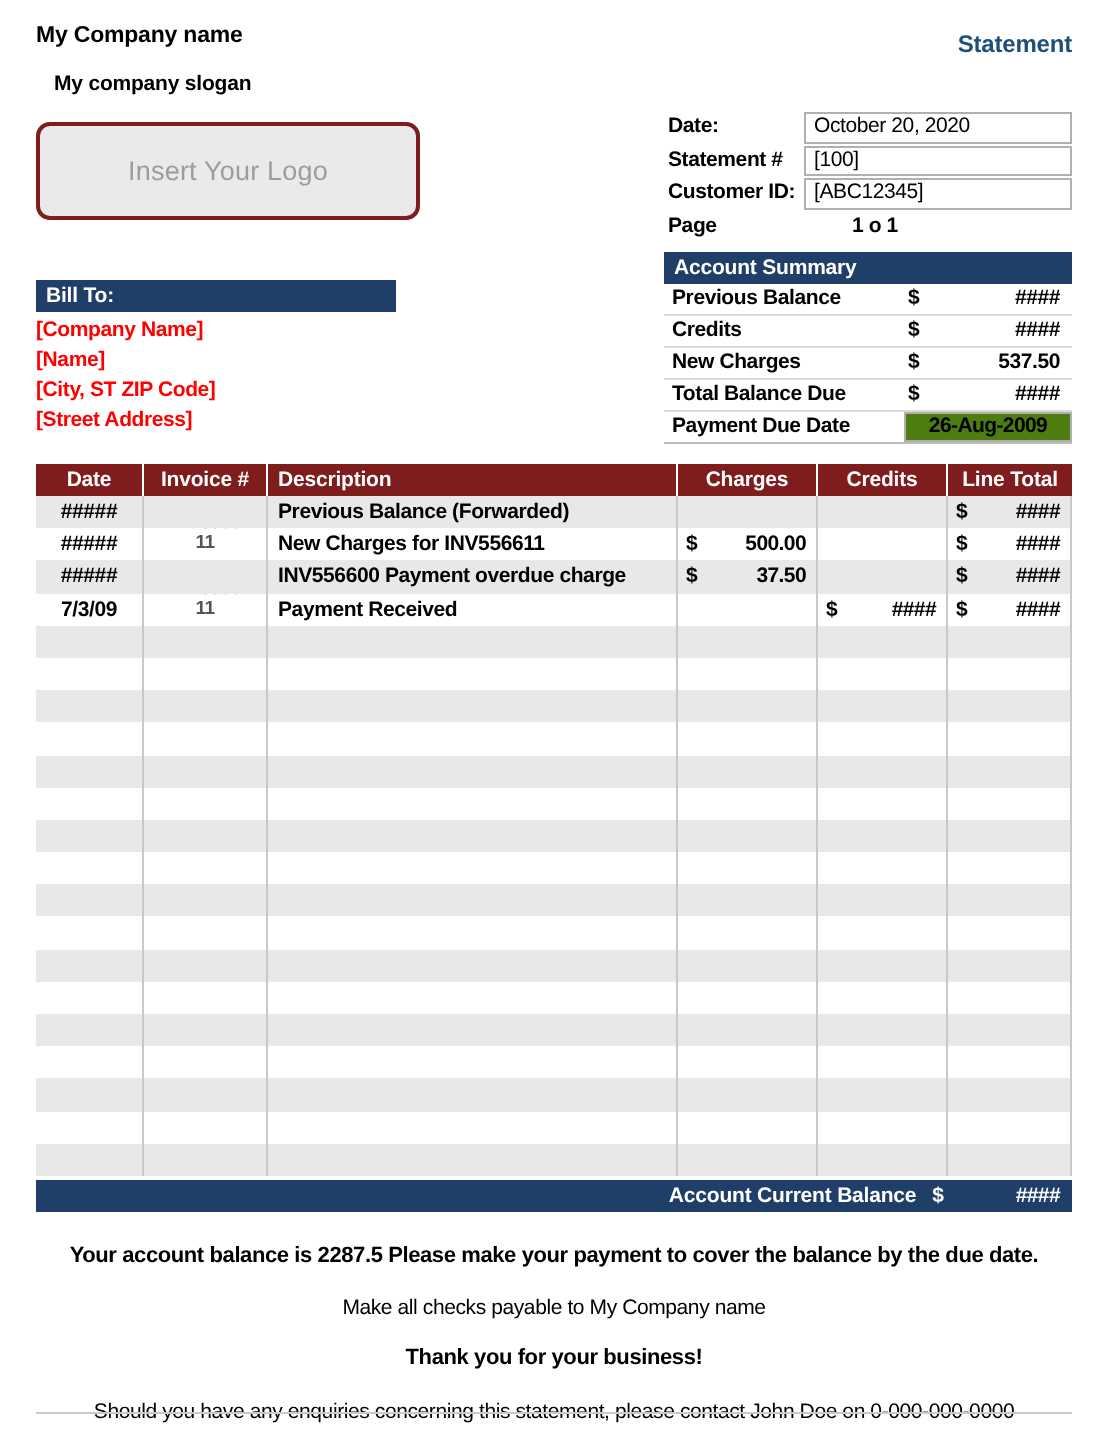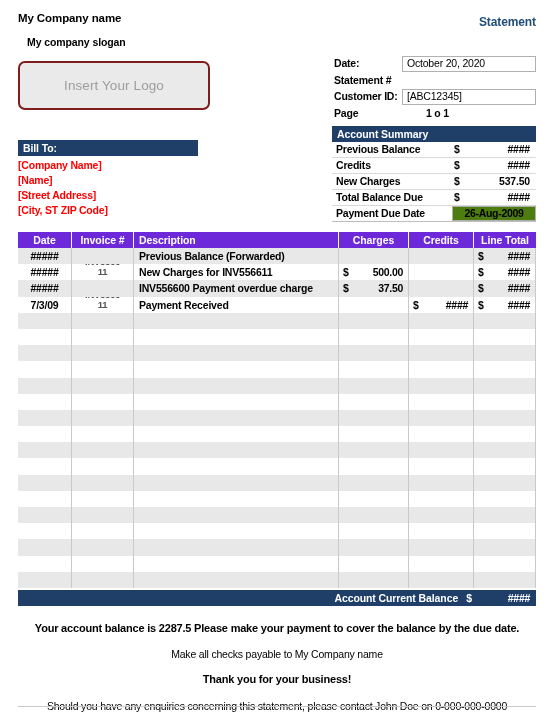--- a/index.html
+++ b/index.html
@@ -193,21 +193,21 @@
 
   
   .table {
     position: absolute;
     left: 18px;
     top: 232px;
     width: 518px;
   }
   .t-head {
     display: flex;
-    background: #6d28d9;
+    background: #7f1d1d;
     color: #fff;
     height: 16px;
   }
   .t-head > div {
     font-size: 10.5px;
     font-weight: bold;
     line-height: 16px;
     letter-spacing: -0.1px;
     box-sizing: border-box;
     border-right: 1px solid #ffffff;
@@ -344,39 +344,40 @@
     </div>
     <div class="statement-title">Statement</div>
 
     <div class="fields">
       <div class="field-row">
         <div class="field-label">Date:</div>
         <div class="field-value-box">October 20, 2020</div>
       </div>
       <div class="field-row">
         <div class="field-label">Statement #</div>
+        <div class="field-value-box">[100]</div>
       </div>
       <div class="field-row">
         <div class="field-label">Customer ID:</div>
         <div class="field-value-box">[ABC12345]</div>
       </div>
       <div class="field-row plain">
         <div class="field-label">Page</div>
         <div class="field-value-plain">1 o 1</div>
       </div>
     </div>
   </div>
 
   <div class="billto">
     <div class="bar">Bill To:</div>
     <div class="billto-lines">
       <div class="billto-line">[Company Name]</div>
       <div class="billto-line">[Name]</div>
+      <div class="billto-line">[City, ST  ZIP Code]</div>
       <div class="billto-line">[Street Address]</div>
-      <div class="billto-line">[City, ST  ZIP Code]</div>
     </div>
   </div>
 
   <div class="summary">
     <div class="bar">Account Summary</div>
 
     <div class="sum-row">
       <div class="sum-label">Previous Balance</div>
       <div class="sum-cur">$</div>
       <div class="sum-amt">####</div>

